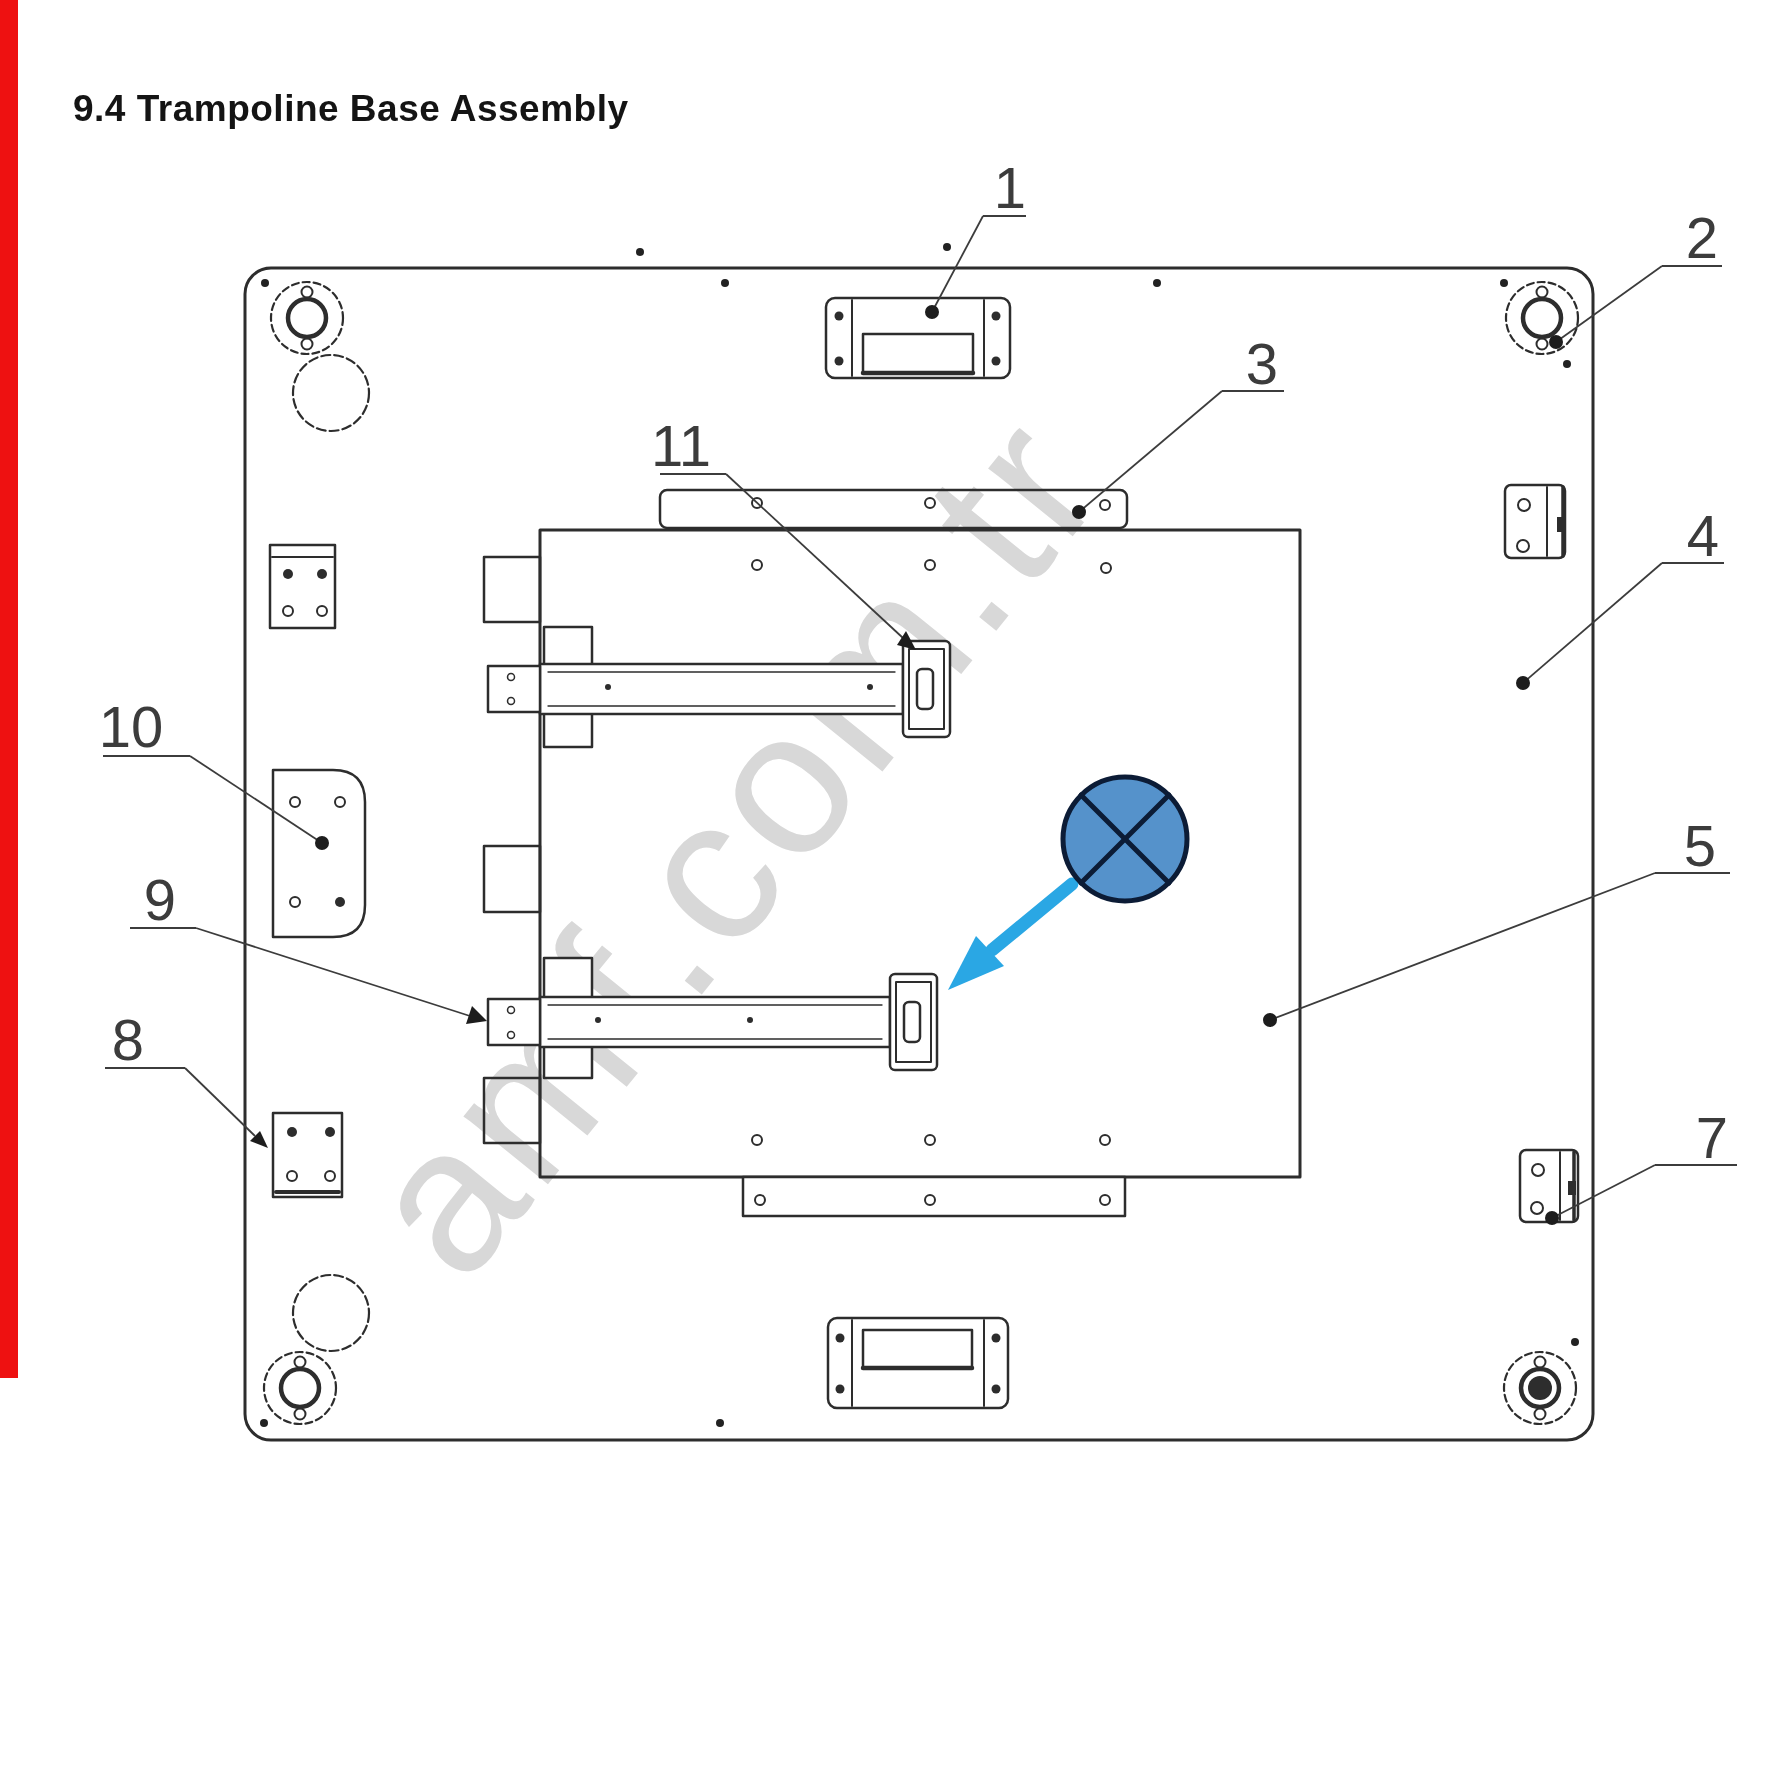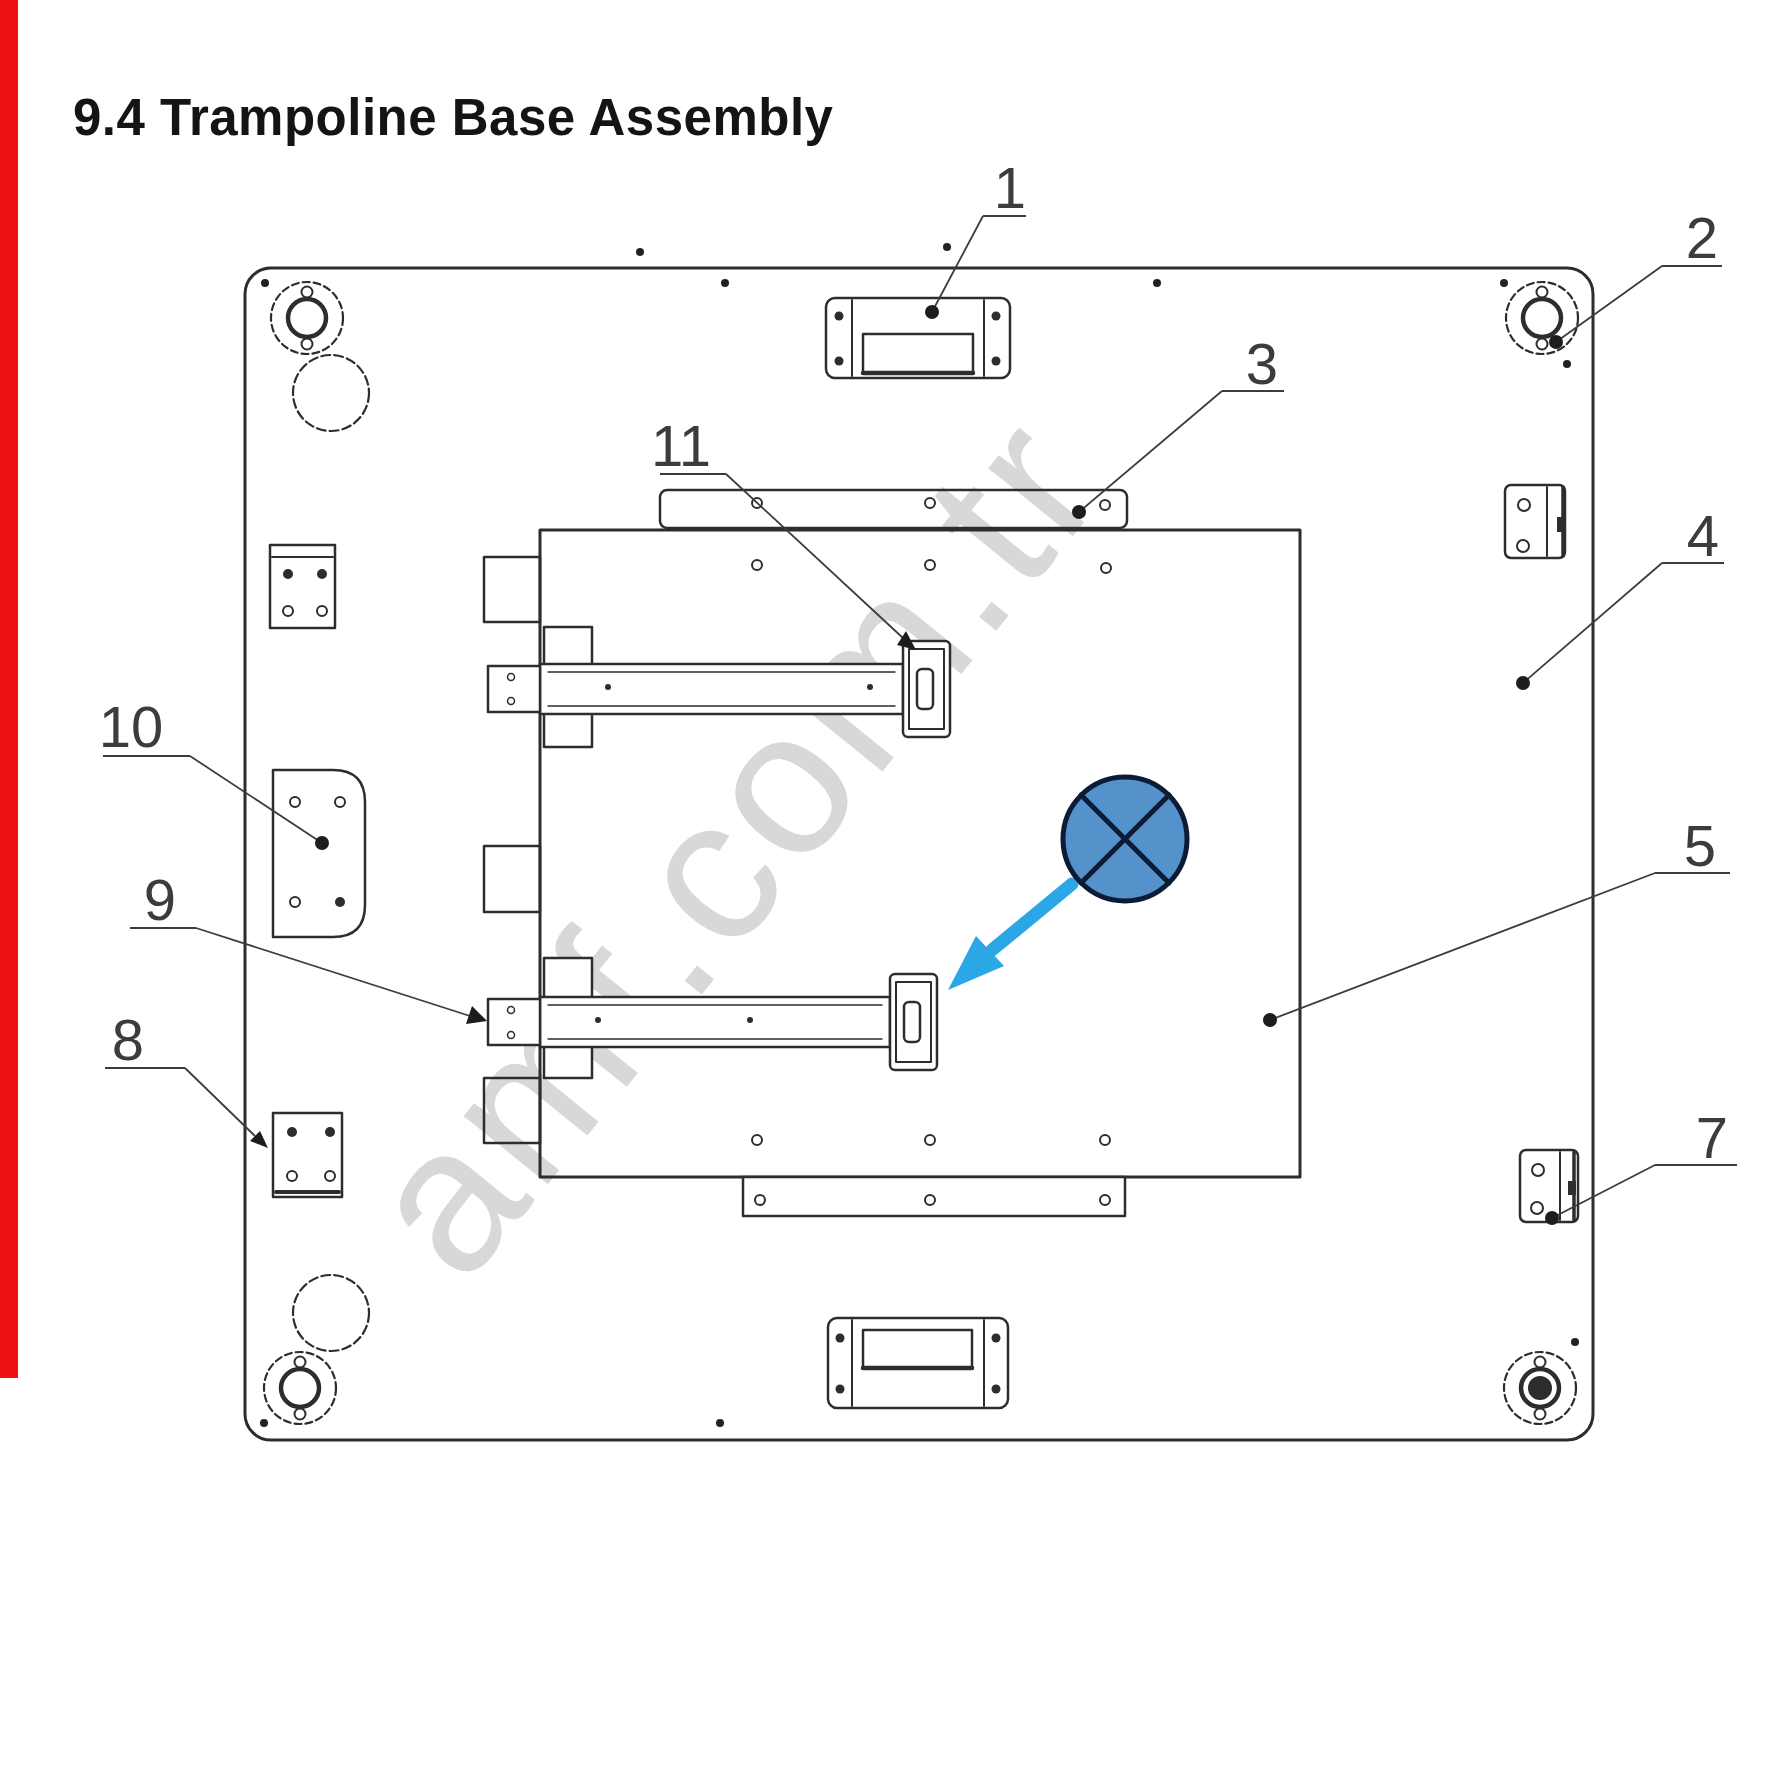--- a/index.html
+++ b/index.html
@@ -1,19 +1,19 @@
 <!DOCTYPE html>
 <html><head>
 <meta charset="utf-8">
 <style>
   html,body{margin:0;padding:0;background:#ffffff;}
   #page{position:relative;width:1771px;height:1771px;background:#ffffff;overflow:hidden;
         font-family:"Liberation Sans",sans-serif;}
   #red-bar{position:absolute;left:0;top:0;width:18px;height:1378px;background:#ee1111;}
-  #title{position:absolute;left:73px;top:88px;font-size:51px;font-weight:700;color:#141414;
+  #title{position:absolute;left:73px;top:88px;font-size:37px;font-weight:700;color:#141414;
          letter-spacing:0.5px;white-space:nowrap;}
   svg{position:absolute;left:0;top:0;}
   .lead{stroke:#3c3c3c;stroke-width:1.8;fill:none;}
   .ul{stroke:#3c3c3c;stroke-width:2.2;}
   .num{font-family:"Liberation Sans",sans-serif;font-size:58px;fill:#3c3c3c;}
   .dot{fill:#1d1d1d;stroke:none;}
   .ah{fill:#1d1d1d;stroke:none;}
 </style>
 </head>
 <body>

